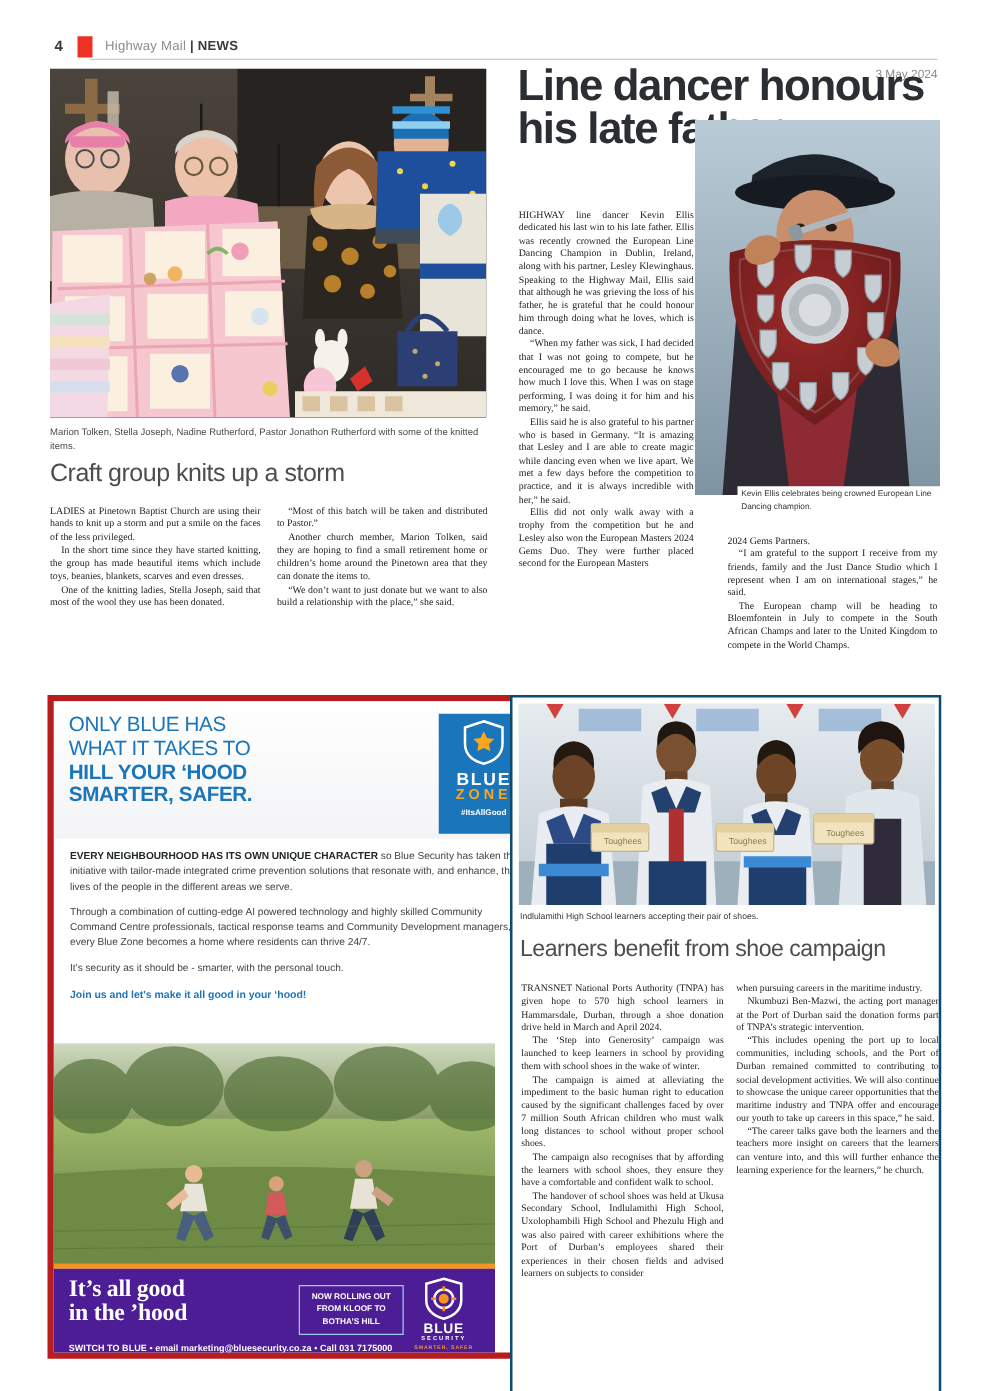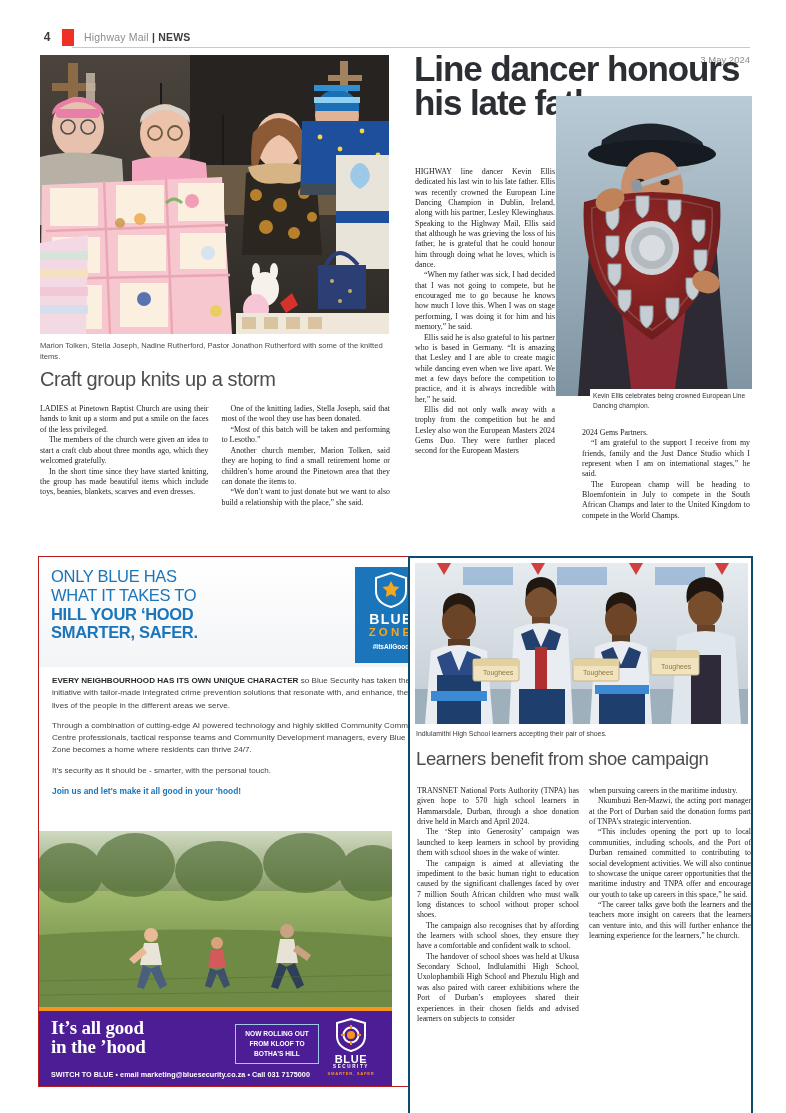--- a/index.html
+++ b/index.html
@@ -92,21 +92,21 @@
     position:absolute; left:582px; top:428px; width:168px;
     font-size:7.9px; line-height:1.31; color:#1b1b1b; text-align:justify;
   }
   .dancer-c2 p { text-indent:9px; }
   .dancer-c2 p.lead { text-indent:0; }
 
   
   .advert {
     position:absolute; left:38px; top:556px; width:402px; height:531px;
     background:#ffffff; overflow:hidden;
-    border:1px solid #b91c1c;
+    border:5px solid #b91c1c;
   }
   .ad-top {
     position:relative; width:100%; height:110px;
     background:linear-gradient(180deg,#ffffff 0%,#f3f4f6 100%);
     padding:10px 10px 0 12px;
   }
   .ad-head {
     font-family:"Liberation Sans", sans-serif;
     font-size:16.5px; line-height:1.14; color:#1b75bb; letter-spacing:-.3px;
     width:230px;
@@ -346,24 +346,23 @@
           <rect x="268" y="262" width="14" height="12"></rect>
         </g>
     </svg>
   </div>
 
   <div class="cap-knit">Marion Tolken, Stella Joseph, Nadine Rutherford, Pastor Jonathon Rutherford with some of the knitted items.</div>
   <div class="hl-craft">Craft group knits up a storm</div>
 
   <div class="craft-cols">
     <p class="lead">LADIES at Pinetown Baptist Church are using their hands to knit up a storm and put a smile on the faces of the less privileged.</p>
-    <p>The members of the church were given an idea to start a craft club about three months ago, which they welcomed gratefully.</p>
     <p>In the short time since they have started knitting, the group has made beautiful items which include toys, beanies, blankets, scarves and even dresses.</p>
     <p>One of the knitting ladies, Stella Joseph, said that most of the wool they use has been donated.</p>
-    <p>“Most of this batch will be taken and performing to Lesotho.”</p>
+    <p>“Most of this batch will be taken and distributed to Pastor.”</p>
     <p>Another church member, Marion Tolken, said they are hoping to find a small retirement home or children’s home around the Pinetown area that they can donate the items to.</p>
     <p>“We don’t want to just donate but we want to also build a relationship with the place,” she said.</p>
   </div>
 
   <div class="hl-line">Line dancer honours his late father</div>
 
   <div class="photo-dancer">
     <svg viewBox="0 0 196 300" preserveAspectRatio="none" style="width:100%;height:100%;display:block">
       <defs>
         <radialGradient id="shieldg" cx="0.45" cy="0.4" r="0.75">

